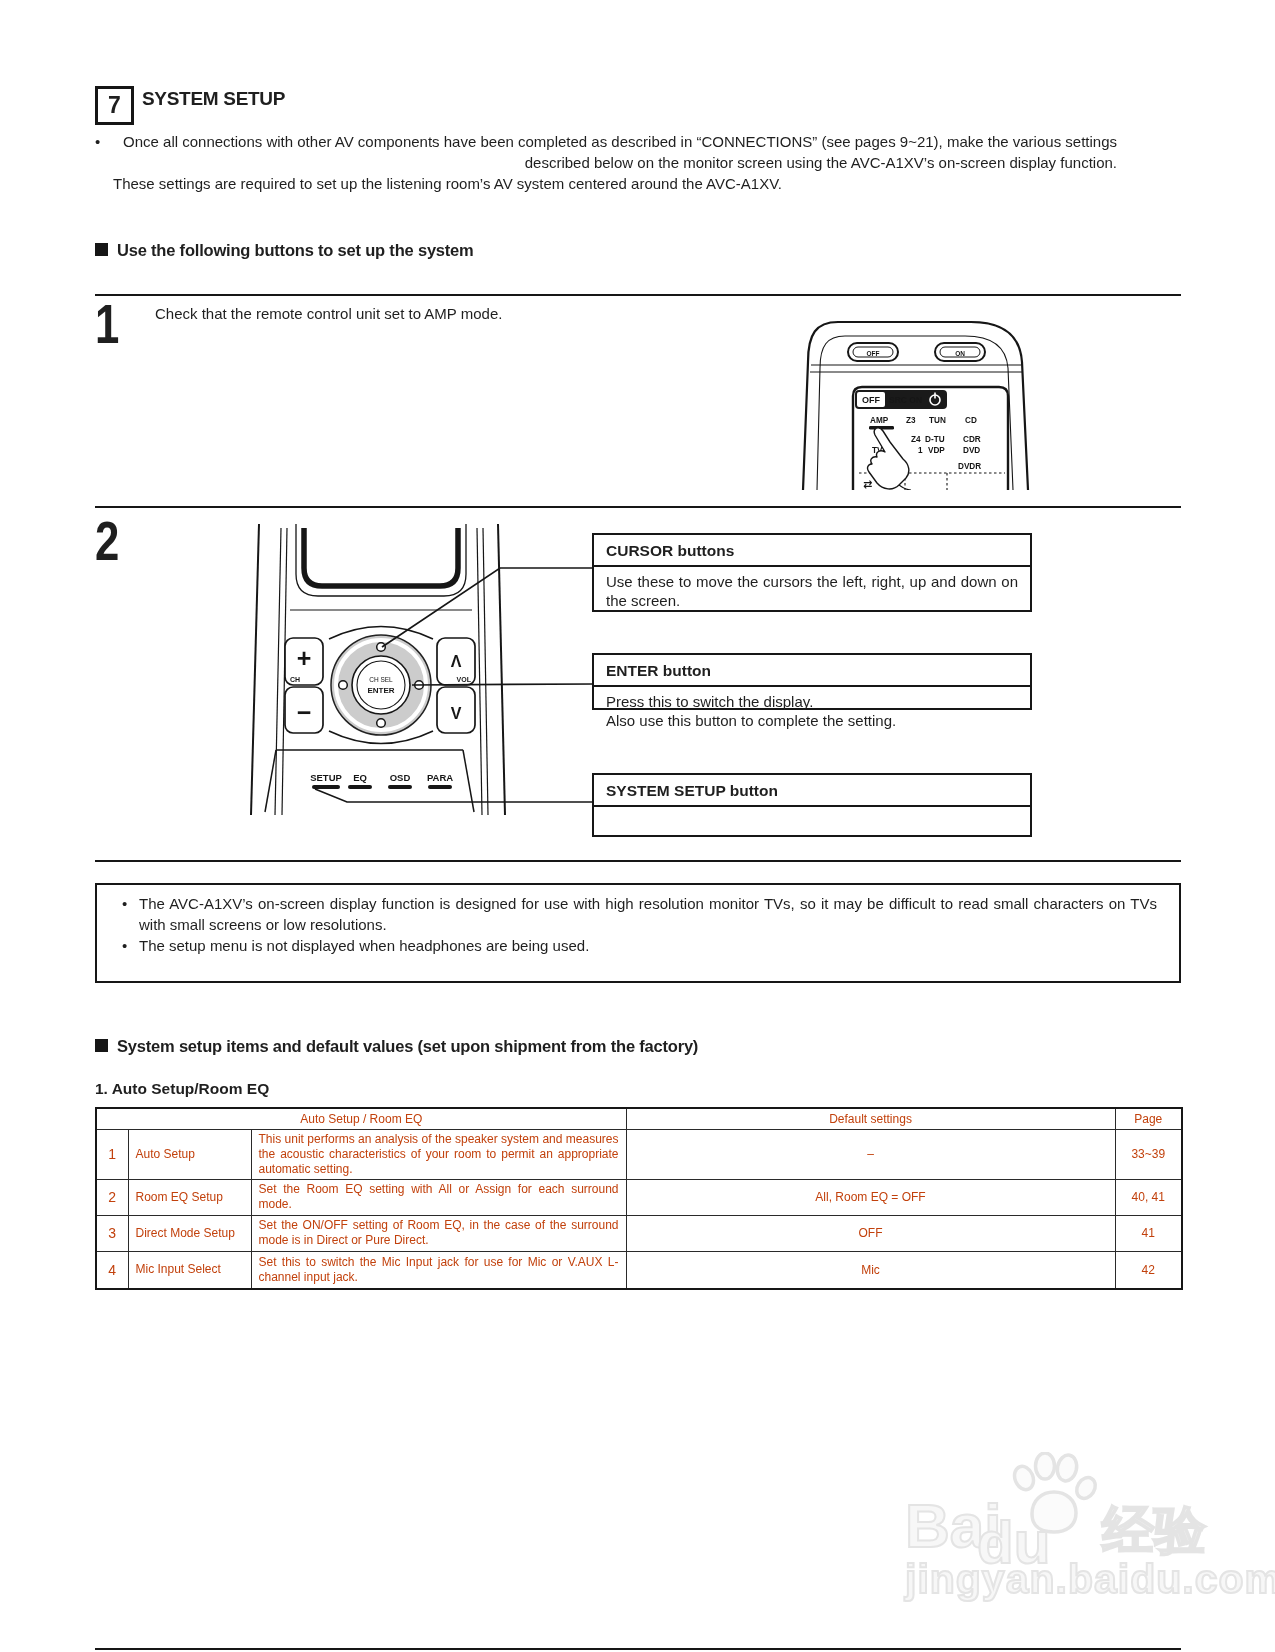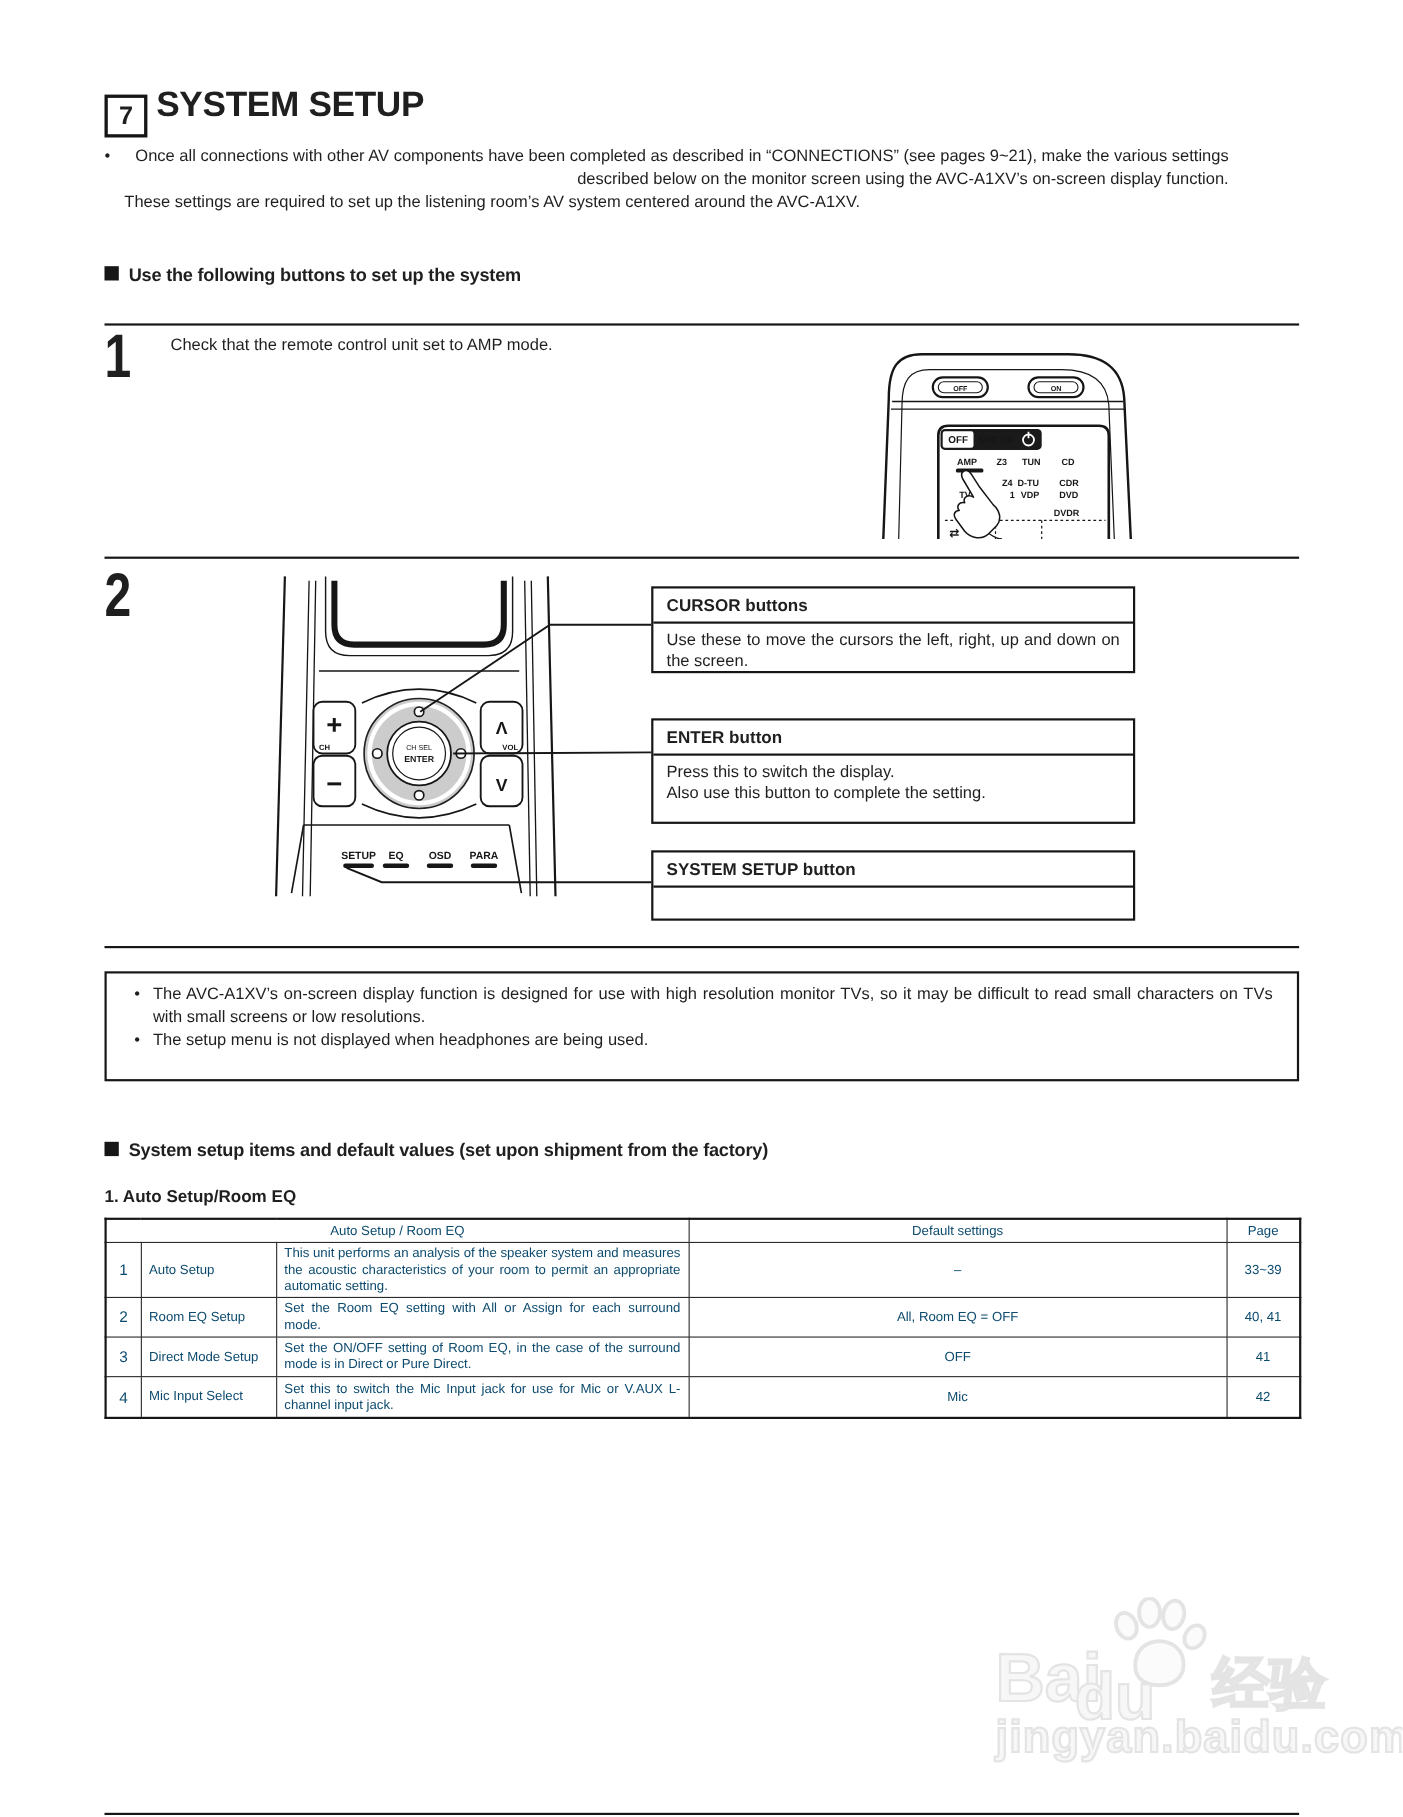--- a/index.html
+++ b/index.html
@@ -2,21 +2,21 @@
 <html><head>
 <meta charset="utf-8">
 <style>
   html,body{margin:0;padding:0;background:#fff;}
   .page{position:relative;width:1275px;height:1652px;background:#fff;overflow:hidden;
         font-family:"Liberation Sans","DejaVu Sans",sans-serif;color:#1f1f1f;}
   .abs{position:absolute;}
   .hr{position:absolute;left:95px;width:1086px;height:2px;background:#161616;}
   .numbox{position:absolute;left:95px;top:86px;width:33px;height:33px;border:3px solid #161616;
           display:flex;align-items:center;justify-content:center;font-size:23px;font-weight:bold;}
-  .doctitle{position:absolute;left:142px;top:76px;font-size:32px;font-weight:bold;letter-spacing:-.3px;}
+  .doctitle{position:absolute;left:142px;top:88px;font-size:19px;font-weight:bold;letter-spacing:-.3px;}
   .intro{position:absolute;left:95px;top:131px;width:1022px;font-size:15px;line-height:21px;}
   .intro .row{display:flex;}
   .intro .blt{width:18px;font-size:15px;}
   .intro .txt{flex:1;text-align:right;}
   .intro .p2{margin-left:18px;}
   .h2{position:absolute;left:95px;font-size:16.5px;font-weight:bold;letter-spacing:-.2px;}
   .h2 .sq{display:inline-block;width:13px;height:13px;background:#161616;margin-right:9px;}
   .stepnum{position:absolute;left:95px;font-size:56px;font-weight:bold;line-height:.9;
            transform:scaleX(.78);transform-origin:left top;letter-spacing:-2px;}
   .step1txt{position:absolute;left:155px;top:305px;font-size:15px;}
@@ -28,21 +28,21 @@
   .notes{position:absolute;left:95px;top:883px;width:1086px;height:100px;border:2px solid #161616;
          box-sizing:border-box;padding:8px 22px 0 25px;}
   .notes .nt{font-weight:bold;font-size:15.5px;margin-bottom:2px;}
   .notes .row{display:flex;font-size:15px;line-height:21px;}
   .notes .blt{width:17px;}
   .notes .txt{flex:1;text-align:justify;}
   .sub3{position:absolute;left:95px;top:1080px;font-size:15.5px;font-weight:bold;}
   .tblwrap{position:absolute;left:95px;top:1107px;width:1086px;}
   table{border-collapse:collapse;table-layout:fixed;width:1086px;}
   th,td{border:1px solid #2a2a2a;font-size:12px;font-weight:normal;vertical-align:middle;
-        padding:2px 7px;color:#0c4a6e;}
+        padding:2px 7px;color:#c2410c;}
   table{border:2px solid #161616;}
   td.c,th{text-align:center;}
   td.num{font-size:14px;text-align:center;padding:0;}
   td.desc{text-align:justify;line-height:15px;}
   td.name{line-height:15px;}
   svg text{font-family:"Liberation Sans","DejaVu Sans",sans-serif;fill:#161616;}
   .overlay{position:absolute;left:0;top:0;z-index:2;pointer-events:none;}
   .wm{color:#f7f7f7;-webkit-text-stroke:2px #e4e4e4;font-weight:bold;position:absolute;z-index:1;}
   .wm-url{letter-spacing:1px;}
 </style>
@@ -189,21 +189,21 @@
   <svg class="overlay" width="1275" height="1652" viewBox="0 0 1275 1652">
     <polyline points="382,647 500,568 594,568" fill="none" stroke="#161616" stroke-width="1.7"></polyline>
     <polyline points="412,685 594,684" fill="none" stroke="#161616" stroke-width="1.7"></polyline>
     <polyline points="315,789 347,802 594,802" fill="none" stroke="#161616" stroke-width="1.7"></polyline>
   </svg>
 
   <div class="callout" style="top:533px;height:79px">
     <div class="t">CURSOR buttons</div>
     <div class="b just">Use these to move the cursors the left, right, up and down on the screen.</div>
   </div>
-  <div class="callout" style="top:653px;height:96px">
+  <div class="callout" style="top:653px;height:57px">
     <div class="t">ENTER button</div>
     <div class="b">
       <div>Press this to switch the display.</div>
       <div>Also use this button to complete the setting.</div>
     </div>
   </div>
   <div class="callout" style="top:773px;height:64px">
     <div class="t">SYSTEM SETUP button</div>
   </div>
 

